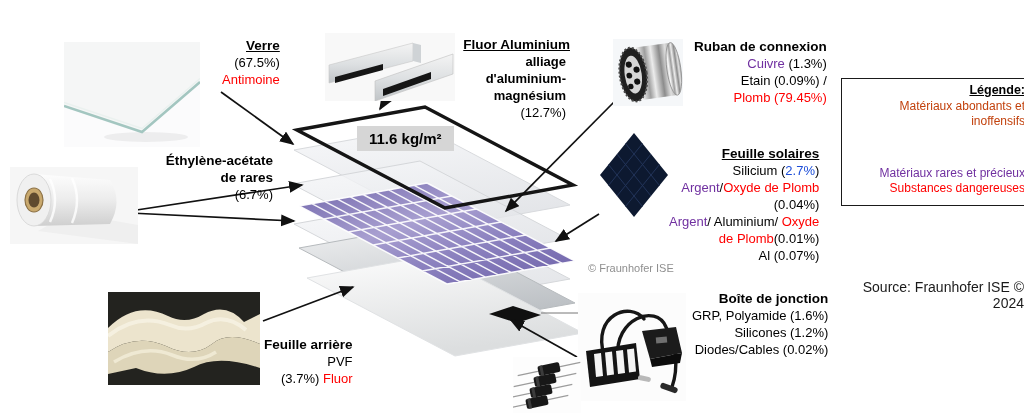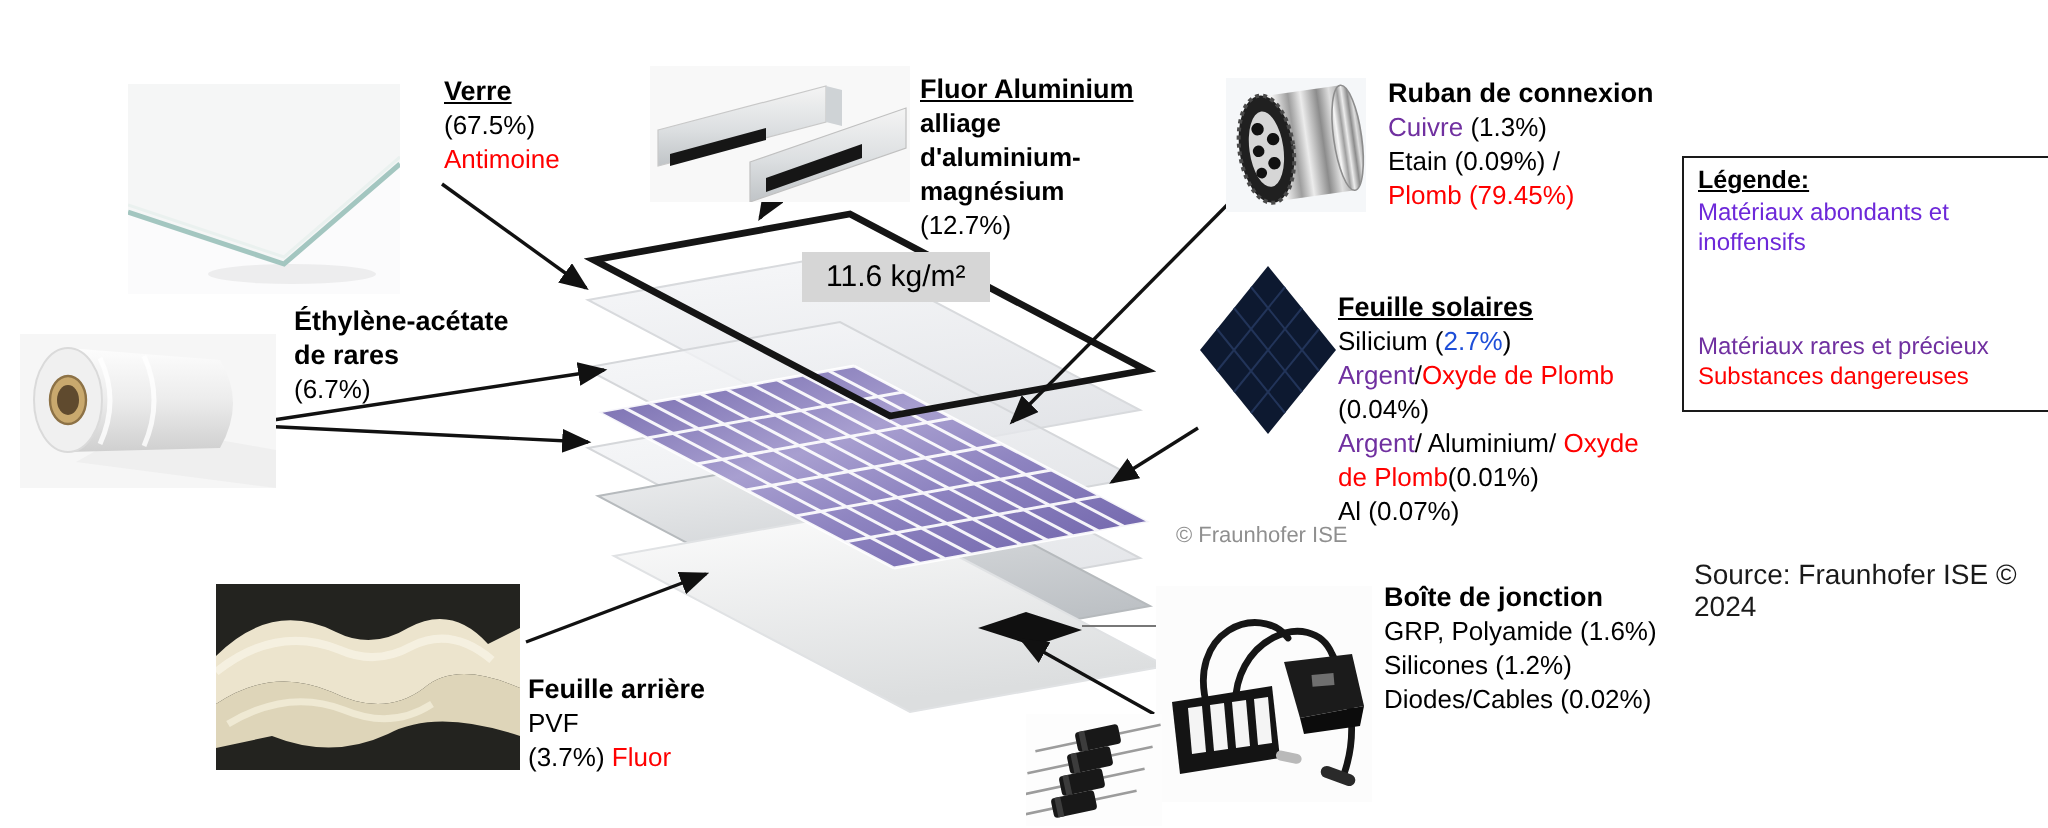--- a/index.html
+++ b/index.html
@@ -1,27 +1,27 @@
 <!DOCTYPE html>
 <html><head>
 <meta charset="utf-8">
 <style>
   html,body{margin:0;padding:0;background:#fff;}
   .canvas{position:relative;width:1024px;height:414px;background:#ffffff;overflow:hidden;
-          font-family:"Liberation Sans",sans-serif;color:#000;}
+          font-family:"Liberation Sans",sans-serif;color:#000;text-align:right;}
   .layer-svg{position:absolute;left:0;top:0;}
   .photo{position:absolute;}
   .label{position:absolute;font-size:13px;line-height:17px;}
   .title{font-weight:bold;font-size:13.5px;}
   .u{text-decoration:underline;}
   .purple{color:#7030a0;margin-top:36px;}
   .red{color:#ff0000;}
   .teal{color:#1d4ed8;}
   .kg-box{position:absolute;left:357px;top:126px;background:#d6d6d6;padding:4px 12px;
-          font-size:15px;font-weight:normal;margin-left:44px;}
+          font-size:15px;font-weight:bold;}
   .legend{position:absolute;left:841px;top:78px;width:176px;border:1.5px solid #1a1a1a;
           background:#fff;padding:4px 7px 8px 7px;font-size:12px;line-height:15.5px;}
   .legend .title{font-size:12.5px;}
   .watermark{position:absolute;left:588px;top:262px;font-size:11px;color:#8f8f8f;}
   .source{position:absolute;left:847px;top:279px;font-size:14px;color:#1a1a1a;}
 </style>
 </head>
 <body>
 
 <div class="canvas">
@@ -261,20 +261,20 @@
 
   <div class="label" style="left:692px;top:290px">
     <div class="title">Boîte de jonction</div>
     <div>GRP, Polyamide (1.6%)</div>
     <div>Silicones (1.2%)</div>
     <div>Diodes/Cables (0.02%)</div>
   </div>
 
   <div class="legend">
     <div class="title u">Légende:</div>
-    <div style="color:#6d28d9">Matériaux abondants et inoffensifs</div>
+    <div style="color:#c2410c">Matériaux abondants et inoffensifs</div>
     <div class="purple">Matériaux rares et précieux</div>
     <div class="red">Substances dangereuses</div>
   </div>
 
   <div class="source">Source: Fraunhofer ISE © 2024</div>
 
 </div>
 
 </body></html>

